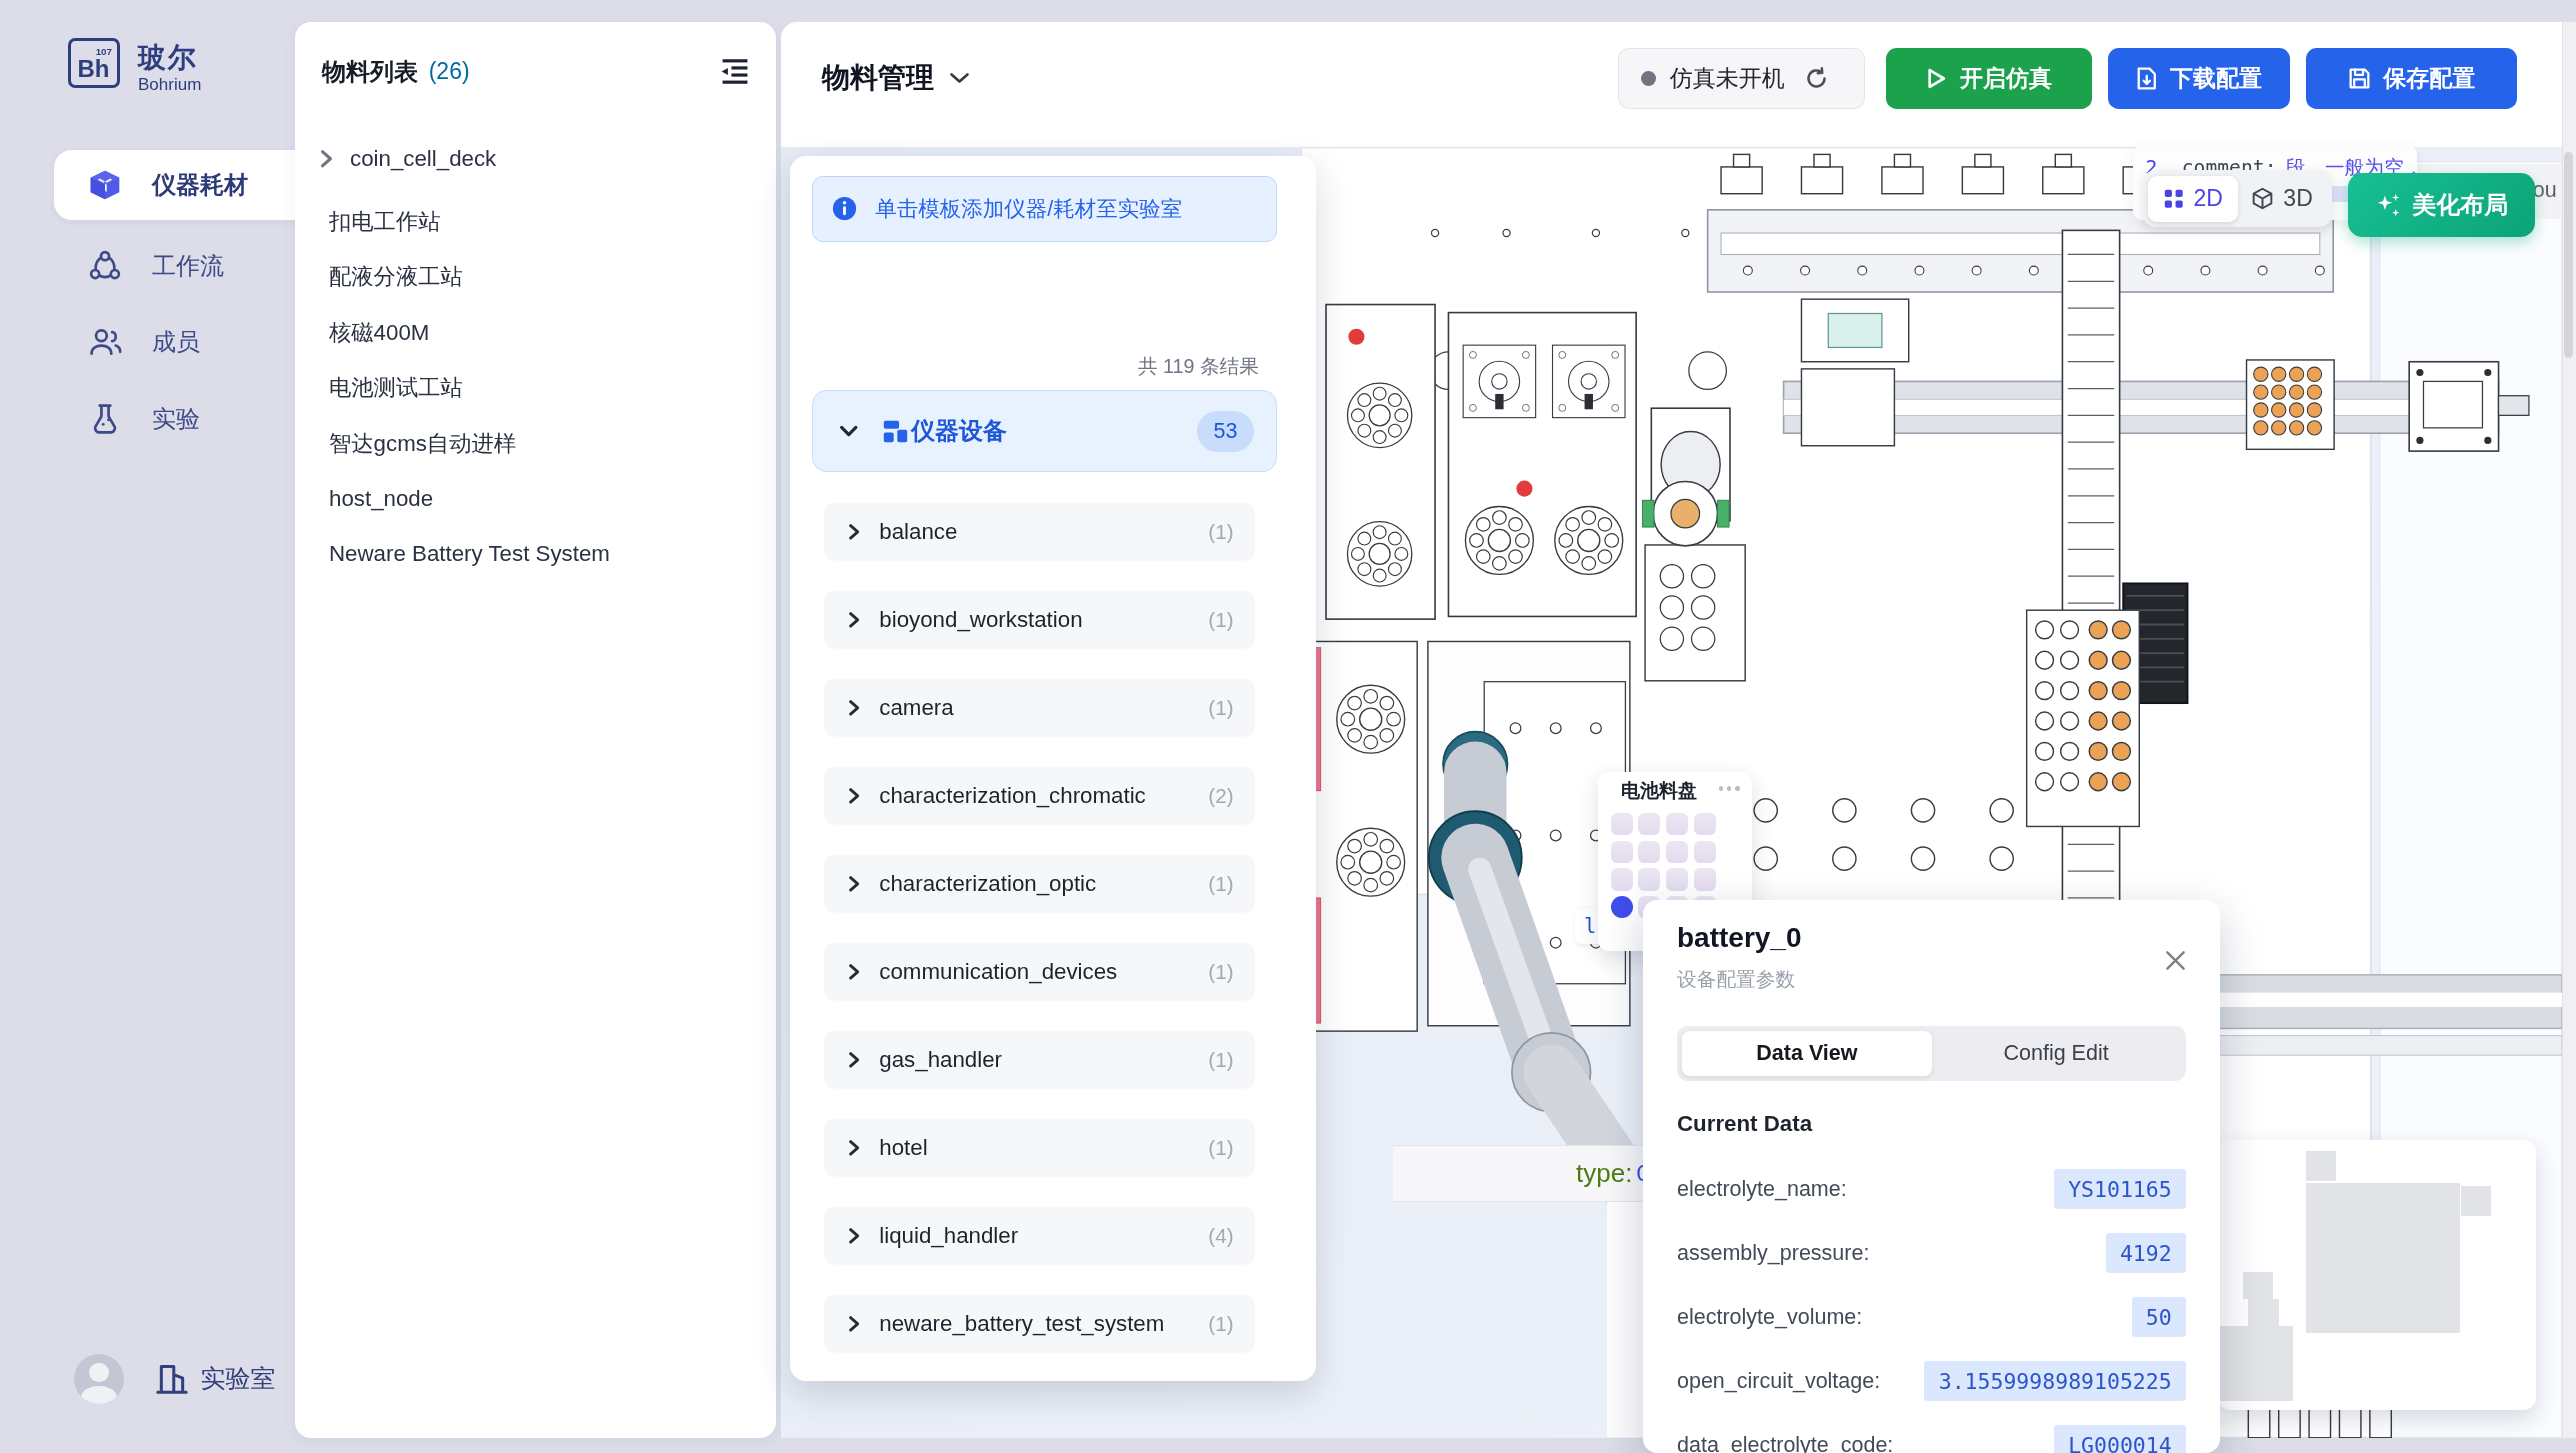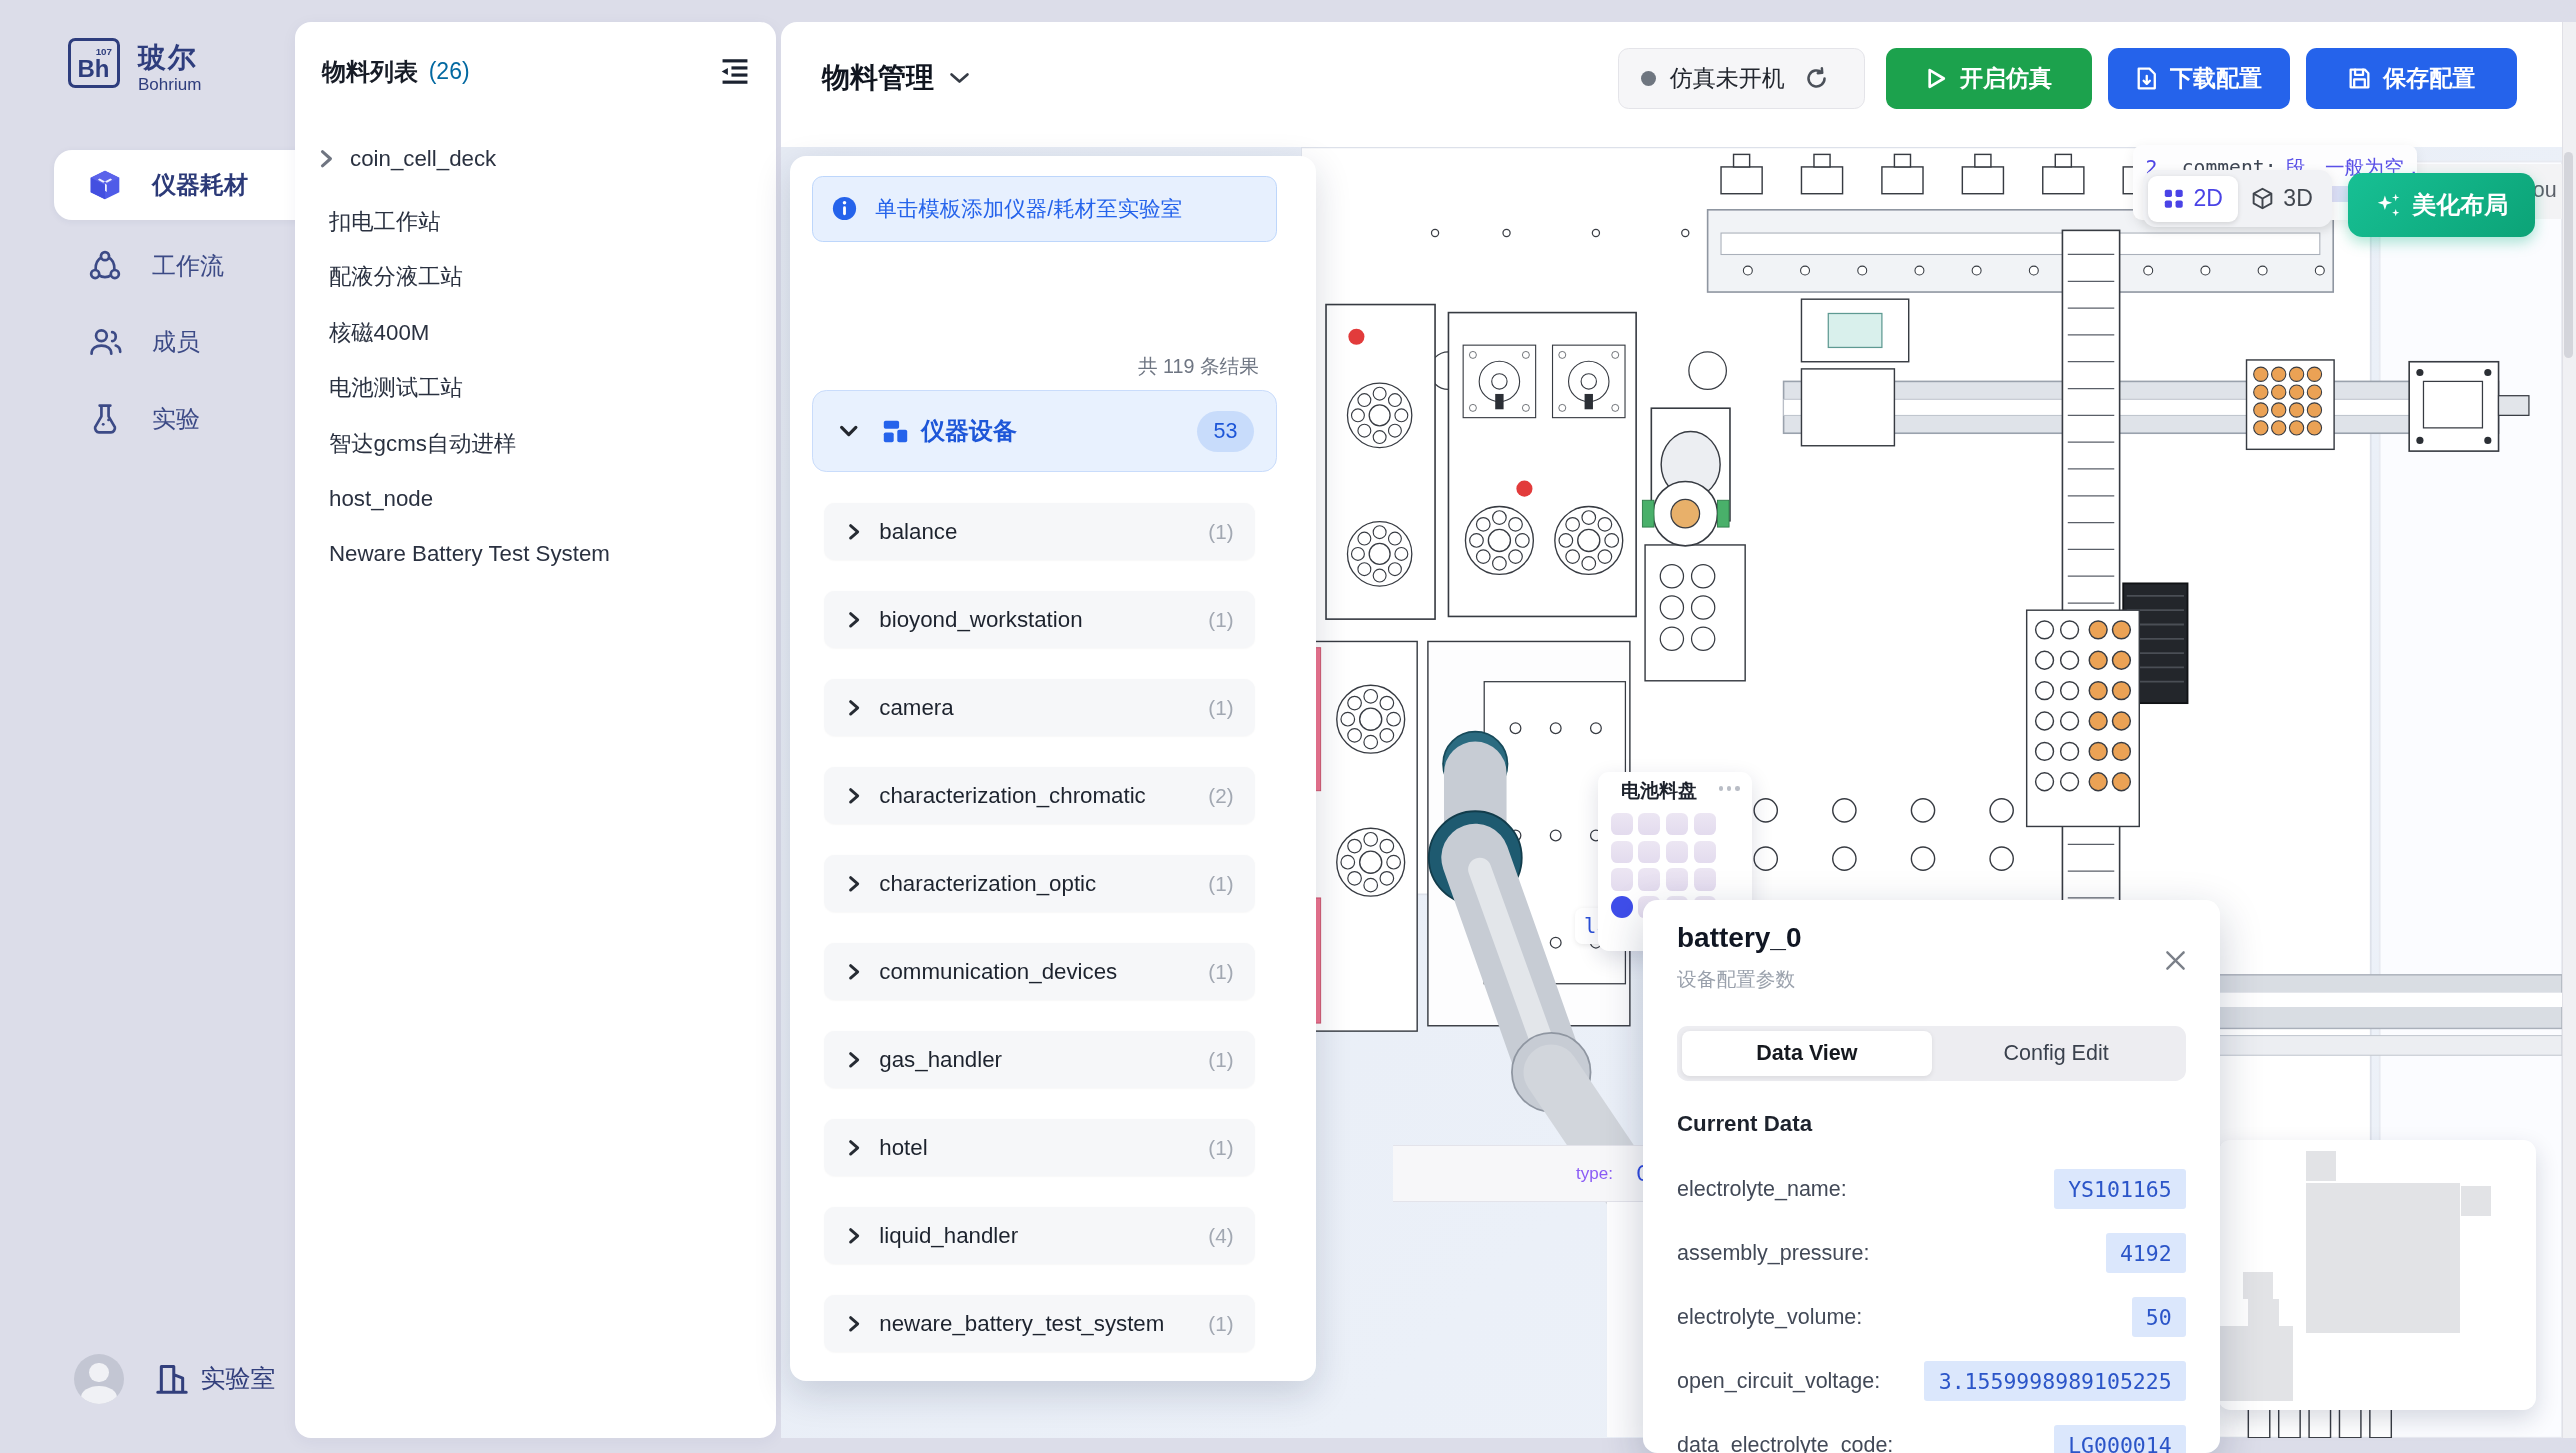--- a/index.html
+++ b/index.html
@@ -56,21 +56,21 @@
     color:#fff;font-size:23px;font-weight:bold;cursor:pointer;gap:12.5px;}
   .btn-green{left:1886px;width:206px;background:var(--green,#1ca24d);}
   .btn-blue1{left:2108px;width:182px;background:var(--accent-blue,#2563eb);}
   .btn-blue2{left:2306px;width:211px;background:var(--accent-blue,#2563eb);}
 
   
   .canvas-bg{left:781px;top:147px;width:1795px;height:1291px;background:linear-gradient(135deg,#e6ebf4 0%,#ebf0f8 60%,#eef2f9 100%);}
   .cad{left:1301px;top:147px;width:1261px;height:1291px;}
   .type-band{left:1393px;top:1145px;width:828px;height:57px;background:#f7f7f9;border-top:0.9px solid #e3e3ea;border-bottom:0.9px solid #e3e3ea;
     display:flex;align-items:center;}
-  .type-band .tkey{position:absolute;left:183px;font-size:17px;color:#8b5cf6;}
+  .type-band .tkey{position:absolute;left:183px;font-size:26px;color:#4d7c0f;}
   .type-band .tval{position:absolute;left:243px;font-size:20.6px;color:#2e49e0;font-family:"DejaVu Sans Mono",monospace;}
   .tooltip-rest{left:1607px;top:1202px;width:613px;height:235px;background:#fdfdfe;}
   .plate-label{left:1575px;top:908px;width:79px;height:36px;background:#fff;border-radius:7.2px;box-shadow:0 1.8px 5.4px rgba(0,0,0,.08);
     display:flex;align-items:center;}
   .plate-label span{font-size:20.6px;color:#2b50d8;font-family:"DejaVu Sans Mono",monospace;margin-left:9px;}
 
   
   .code-strip{left:2133px;top:164px;width:429px;height:55px;background:#f3f3f5;}
   .code-frag{position:absolute;right:5.4px;top:14.3px;font-size:21.5px;color:#5a5f68;}
   .code-box{left:2133px;top:145px;width:284px;height:75px;background:#fdfdfe;border-radius:9px;box-shadow:0 3.6px 12.5px rgba(0,0,0,.07);
@@ -117,21 +117,21 @@
   .hint-banner .ic{margin-left:19.7px;display:flex;}
   .search-box{position:absolute;left:21.5px;top:112px;width:465px;height:63px;border:1.8px solid #d8dbe0;border-radius:10.7px;}
   .search-box input{width:100%;height:100%;border:none;outline:none;background:transparent;font-size:22.3px;color:#333;
     padding:0 19.7px;font-family:"Liberation Sans",sans-serif;}
   .search-box input::placeholder{color:#a6adb8;}
   .result-count{position:absolute;right:57px;top:197px;font-size:19.7px;color:#6e7582;}
   .category-row{position:absolute;left:21.5px;top:234px;width:465px;height:82px;background:#e8f1fe;border:1.8px solid #c9dcfb;
     border-radius:14.3px;display:flex;align-items:center;cursor:pointer;}
   .category-row .chev{margin-left:25px;display:flex;}
   .category-row .grid-ic{margin-left:23px;display:flex;}
-  .category-label{font-size:24px;font-weight:bold;color:var(--category-text,#1d56d8);margin-left:12px;}
+  .category-label{font-size:24px;font-weight:bold;color:var(--category-text,#1d56d8);margin-left:2px;}
   .category-badge{position:absolute;right:21.5px;width:57px;height:41px;border-radius:20.6px;background:#c8dcfb;
     display:flex;align-items:center;justify-content:center;font-size:21.5px;color:var(--category-text,#1d56d8);}
   .tpl-list{position:absolute;left:34px;top:347px;width:458px;}
   .tpl-item{position:relative;width:431px;height:57px;background:#f6f7f9;border-radius:10.7px;margin-bottom:31px;
     display:flex;align-items:center;cursor:pointer;box-shadow:0 0.9px 1.8px rgba(0,0,0,.03);}
   .tpl-item .chev{margin-left:23px;display:flex;}
   .tpl-item .lbl{font-size:22.3px;color:#1d232e;margin-left:18px;white-space:nowrap;}
   .tpl-item .cnt{position:absolute;right:21.5px;font-size:20.6px;color:#a2a8b2;}
 
   

